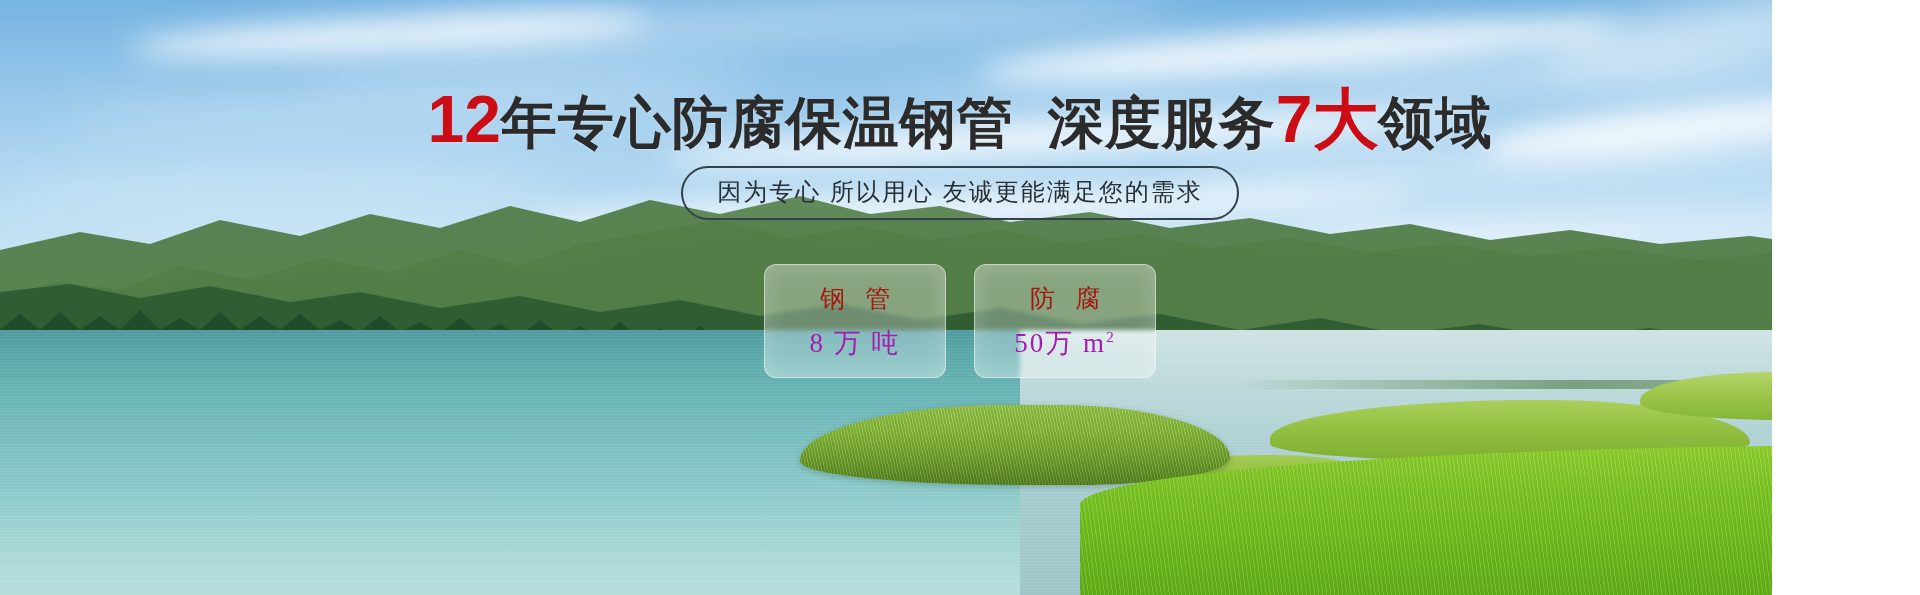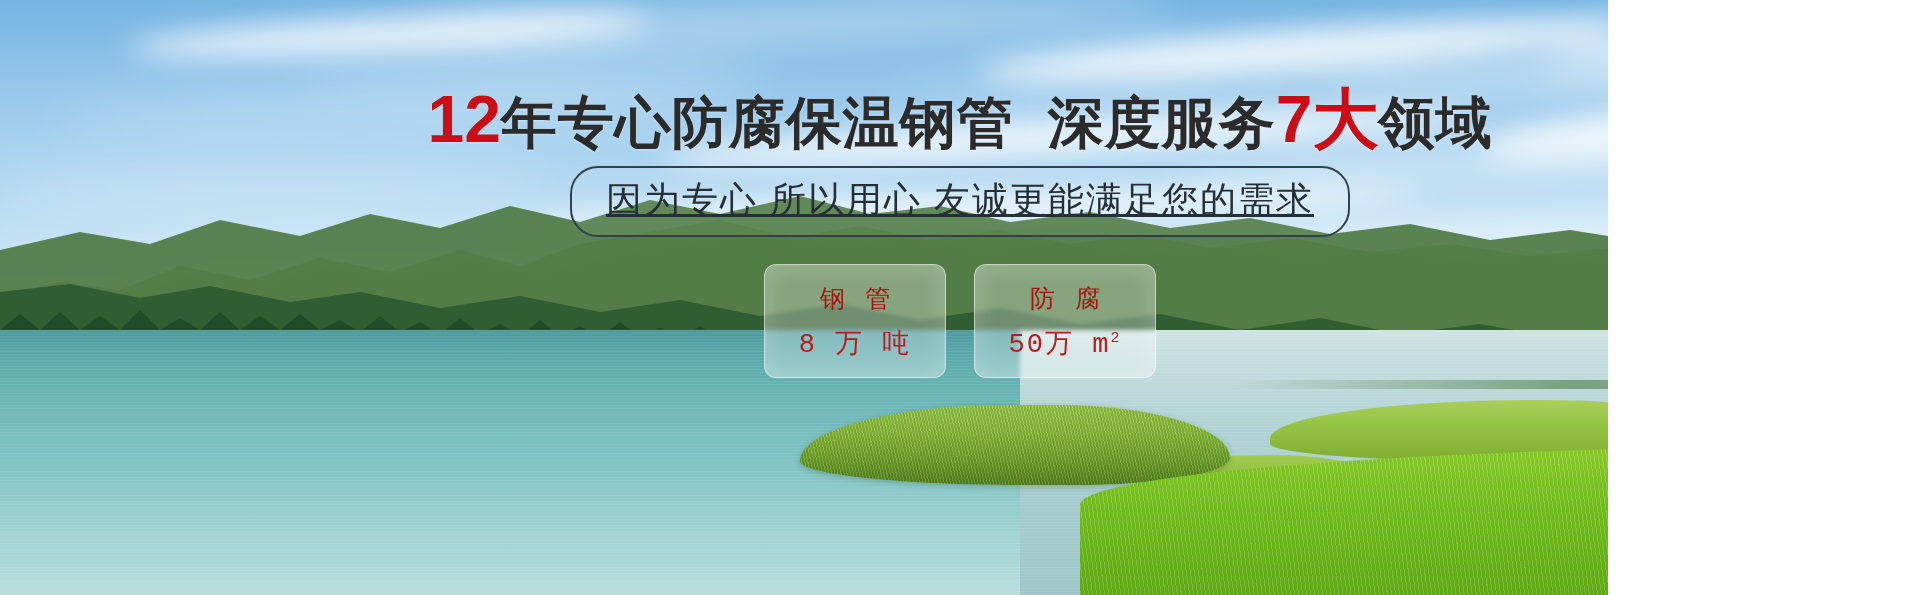--- a/index.html
+++ b/index.html
@@ -7,21 +7,21 @@
     margin: 0;
     padding: 0;
     background: #ffffff;
   }
   body {
     font-family: "Liberation Sans", "DejaVu Sans", sans-serif;
   }
 
   .banner {
     position: relative;
-    width: 1608px;
+    width: 1772px;
     height: 595px;
     overflow: hidden;
     background: #bcd9ee;
   }
 
   
   .sky {
     position: absolute;
     left: 0; top: 0;
     width: 100%;
@@ -232,26 +232,25 @@
     left: 0;
     top: 166px;
     width: 1920px;
     text-align: center;
   }
   .subtitle-pill {
     display: inline-block;
     padding: 8px 34px 10px 34px;
     border: 2px solid #33414c;
     border-radius: 28px;
-    font-size: 36px;
+    font-size: 24px;
     color: #262f36;
     letter-spacing: 2px;
     white-space: nowrap;
     background: rgba(255,255,255,0.05);
-    text-decoration: underline;
   }
 
   
   .stats {
     position: absolute;
     left: 0;
     top: 264px;
     width: 1920px;
     display: flex;
     justify-content: center;
@@ -273,23 +272,23 @@
   }
   .stat-label {
     font-size: 25px;
     color: #a5160f;
     letter-spacing: 7px;
     text-indent: 7px;
     font-family: "Liberation Serif", "DejaVu Serif", serif;
   }
   .stat-value {
     font-size: 27px;
-    color: #b91c1c;
+    color: #a21caf;
     letter-spacing: 2px;
-    font-family: Liberation Mono, monospace;
+    font-family: Liberation Serif, serif;
     white-space: nowrap;
   }
   .stat-value sup {
     font-size: 15px;
     vertical-align: super;
     line-height: 0;
   }
 </style>
 </head>
 <body>

